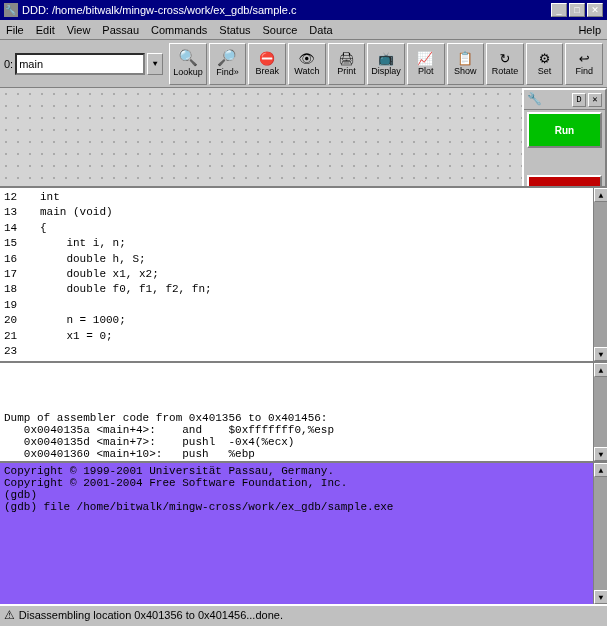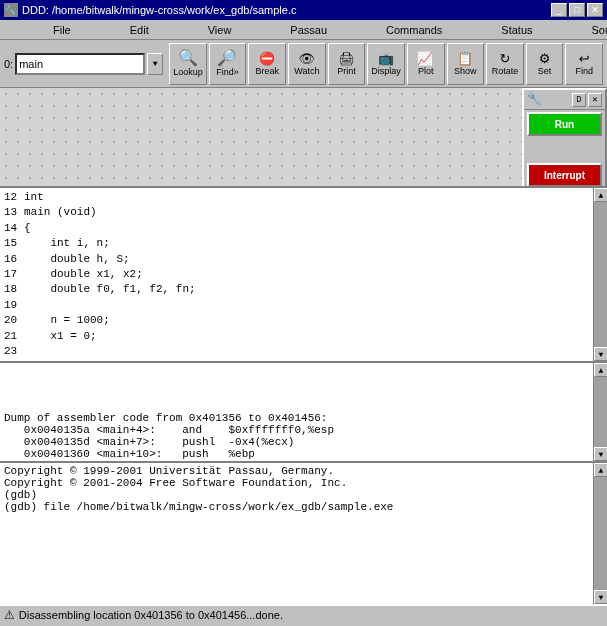--- a/index.html
+++ b/index.html
@@ -60,21 +60,20 @@
       display: flex;
       align-items: center;
       height: 20px;
       border-bottom: 1px solid #808080;
       font-family: Arial, sans-serif;
       font-size: 11px;
     }
     .menu-item {
       padding: 2px 6px;
       cursor: pointer;
-      margin-left: 47px;
     }
 
     
     .toolbar {
       background: #c0c0c0;
       display: flex;
       align-items: center;
       height: 48px;
       padding: 2px 4px;
       border-bottom: 1px solid #808080;
@@ -177,21 +176,21 @@
       padding: 2px 3px;
       border-bottom: 1px solid #808080;
     }
     .ctrl-btn-row {
       display: flex;
       gap: 2px;
       padding: 2px 3px;
     }
     .ctrl-btn {
       flex: 1;
-      height: 24px;
+      height: 36px;
       background: #c0c0c0;
       border: 2px solid;
       border-color: #ffffff #808080 #808080 #ffffff;
       cursor: pointer;
       font-family: Arial, sans-serif;
       font-size: 10px;
       display: flex;
       align-items: center;
       justify-content: center;
     }
@@ -212,21 +211,21 @@
       flex: 0 0 175px;
       border-bottom: 2px solid #808080;
       overflow: auto;
       padding: 2px 4px;
       font-family: 'Courier New', monospace;
       font-size: 11px;
       position: relative;
     }
     .source-line {
       display: flex;
-      gap: 0;
+      gap: 16px;
       white-space: pre;
       line-height: 1.4;
     }
     .line-num {
       color: #000;
       min-width: 20px;
     }
     .line-content {
       color: #000;
     }
@@ -237,21 +236,21 @@
       flex: 0 0 100px;
       border-bottom: 2px solid #808080;
       overflow: auto;
       padding: 2px 4px;
       font-family: 'Courier New', monospace;
       font-size: 11px;
     }
 
     
     .console-area {
-      background: #ffffff;
+      background: #8b5cf6;
       flex: 1;
       overflow: auto;
       padding: 2px 4px;
       font-family: 'Courier New', monospace;
       font-size: 11px;
     }
 
     
     .status-bar {
       background: #c0c0c0;

